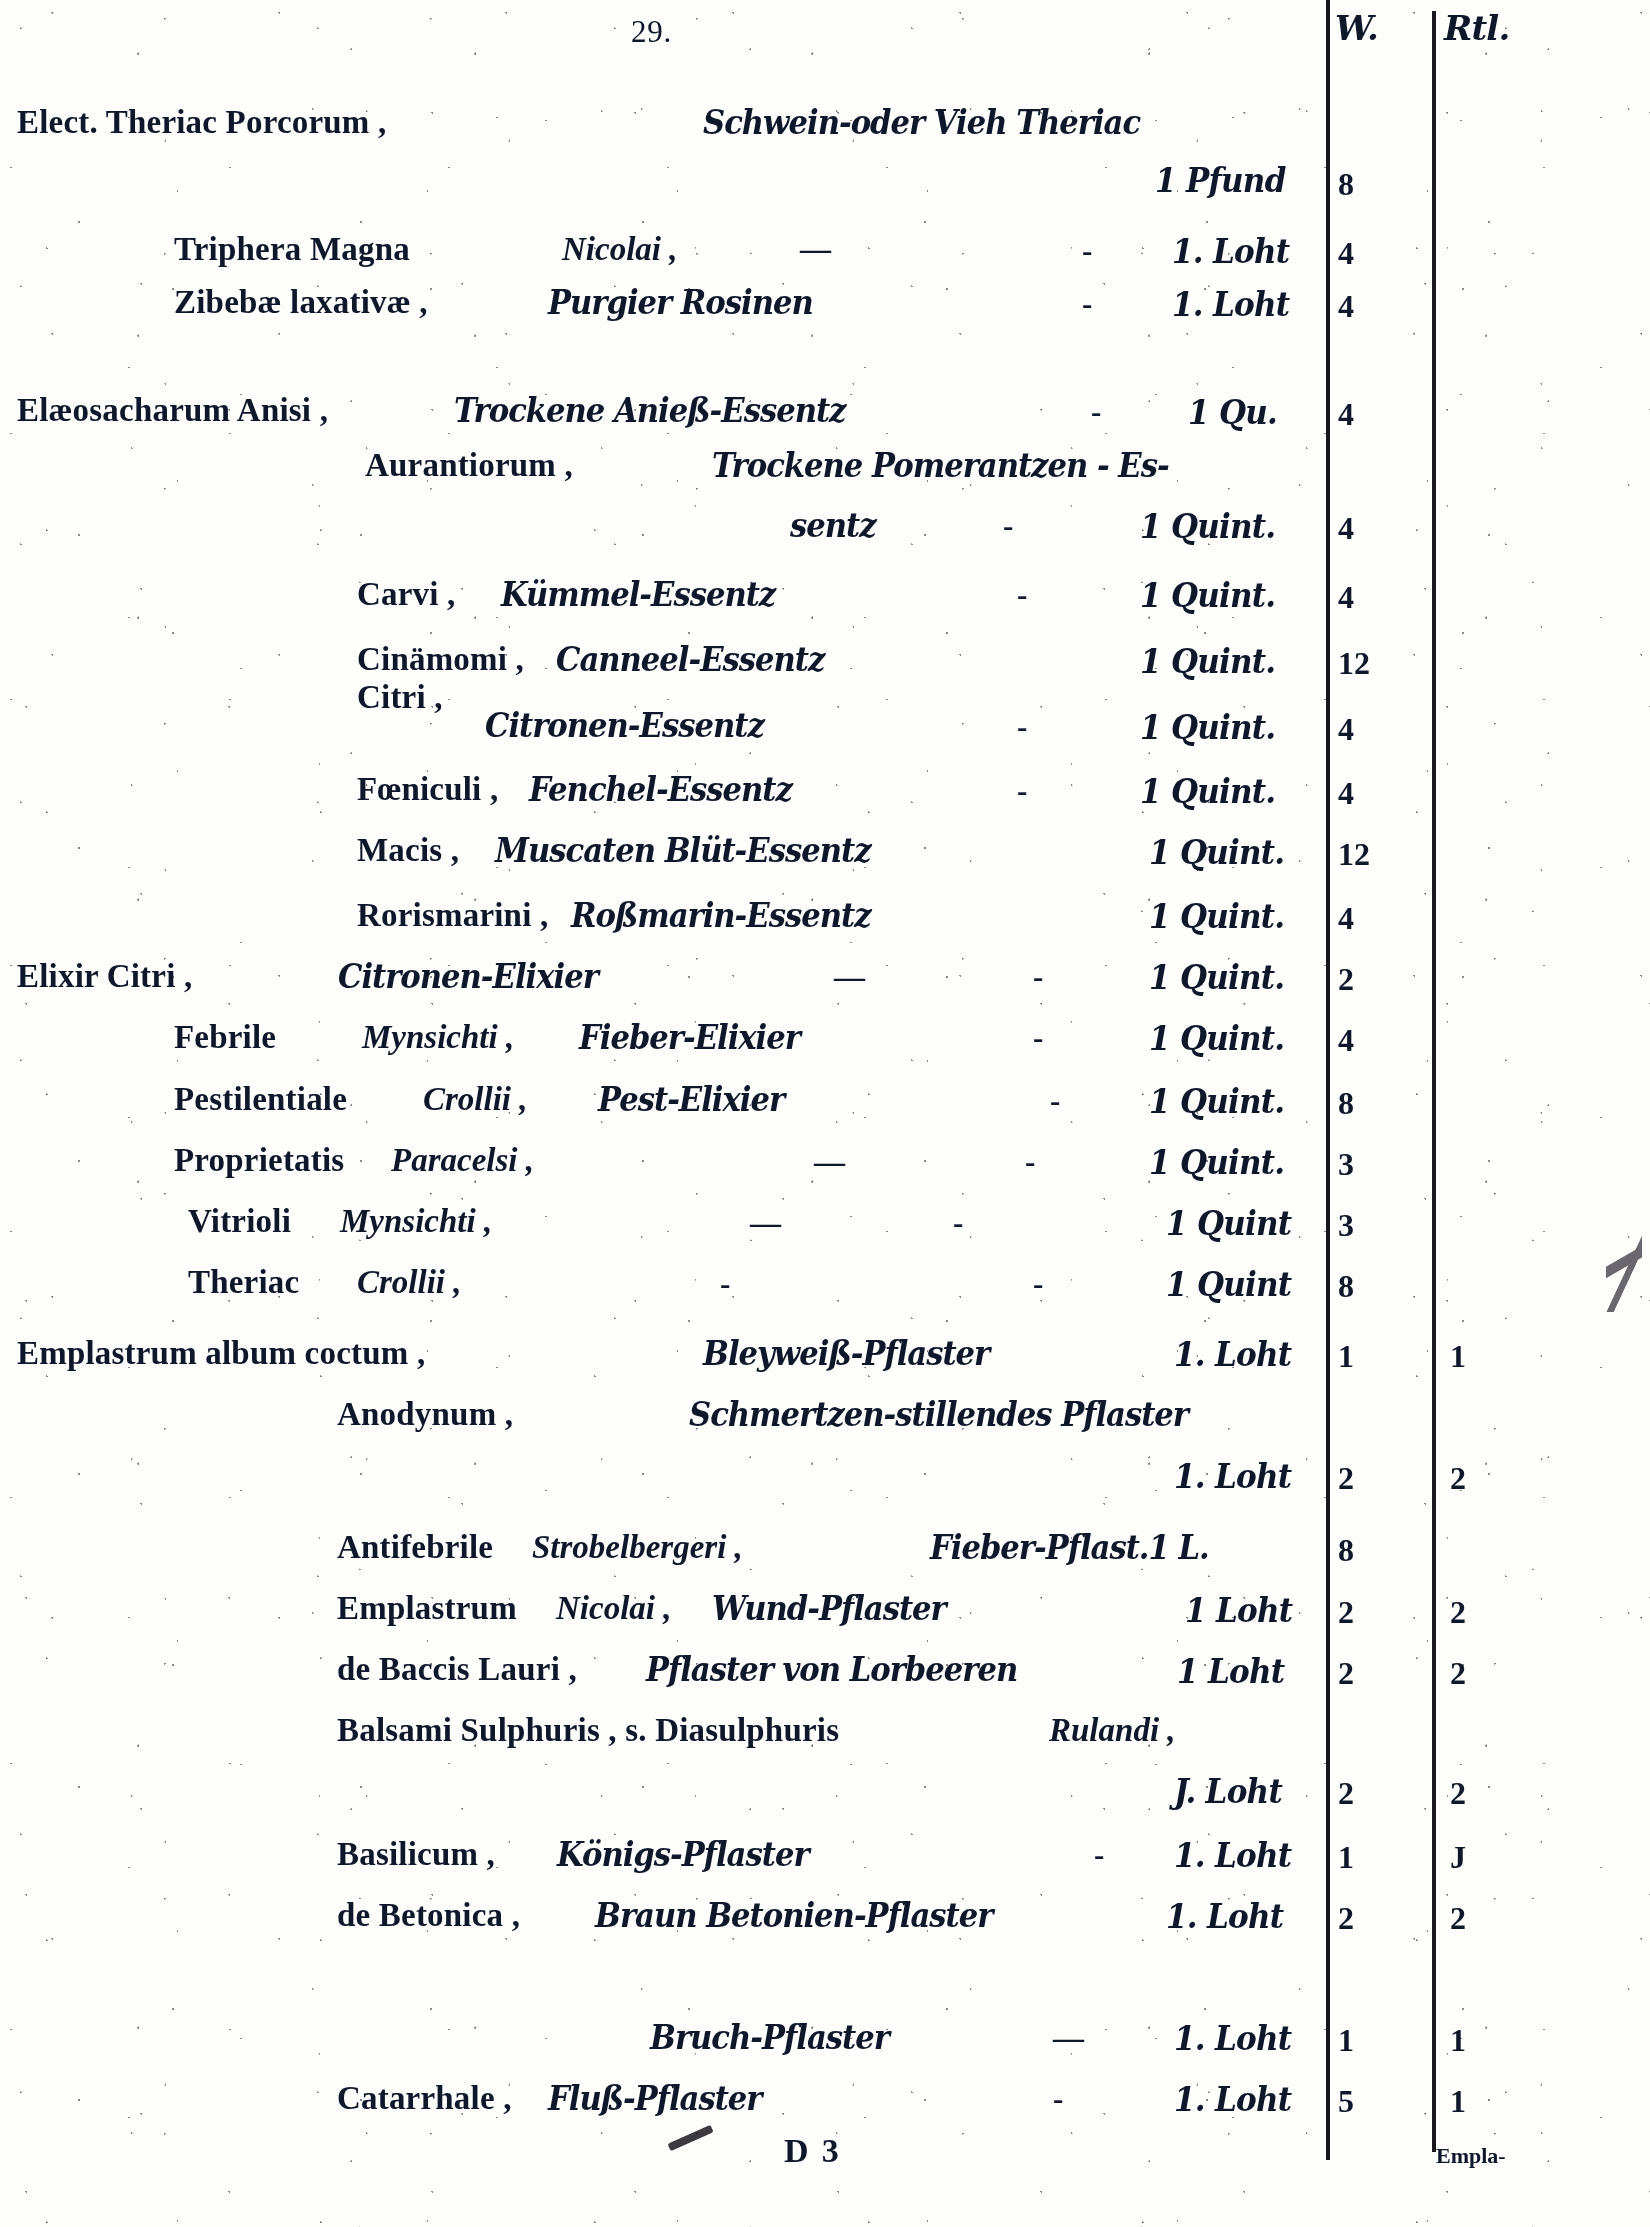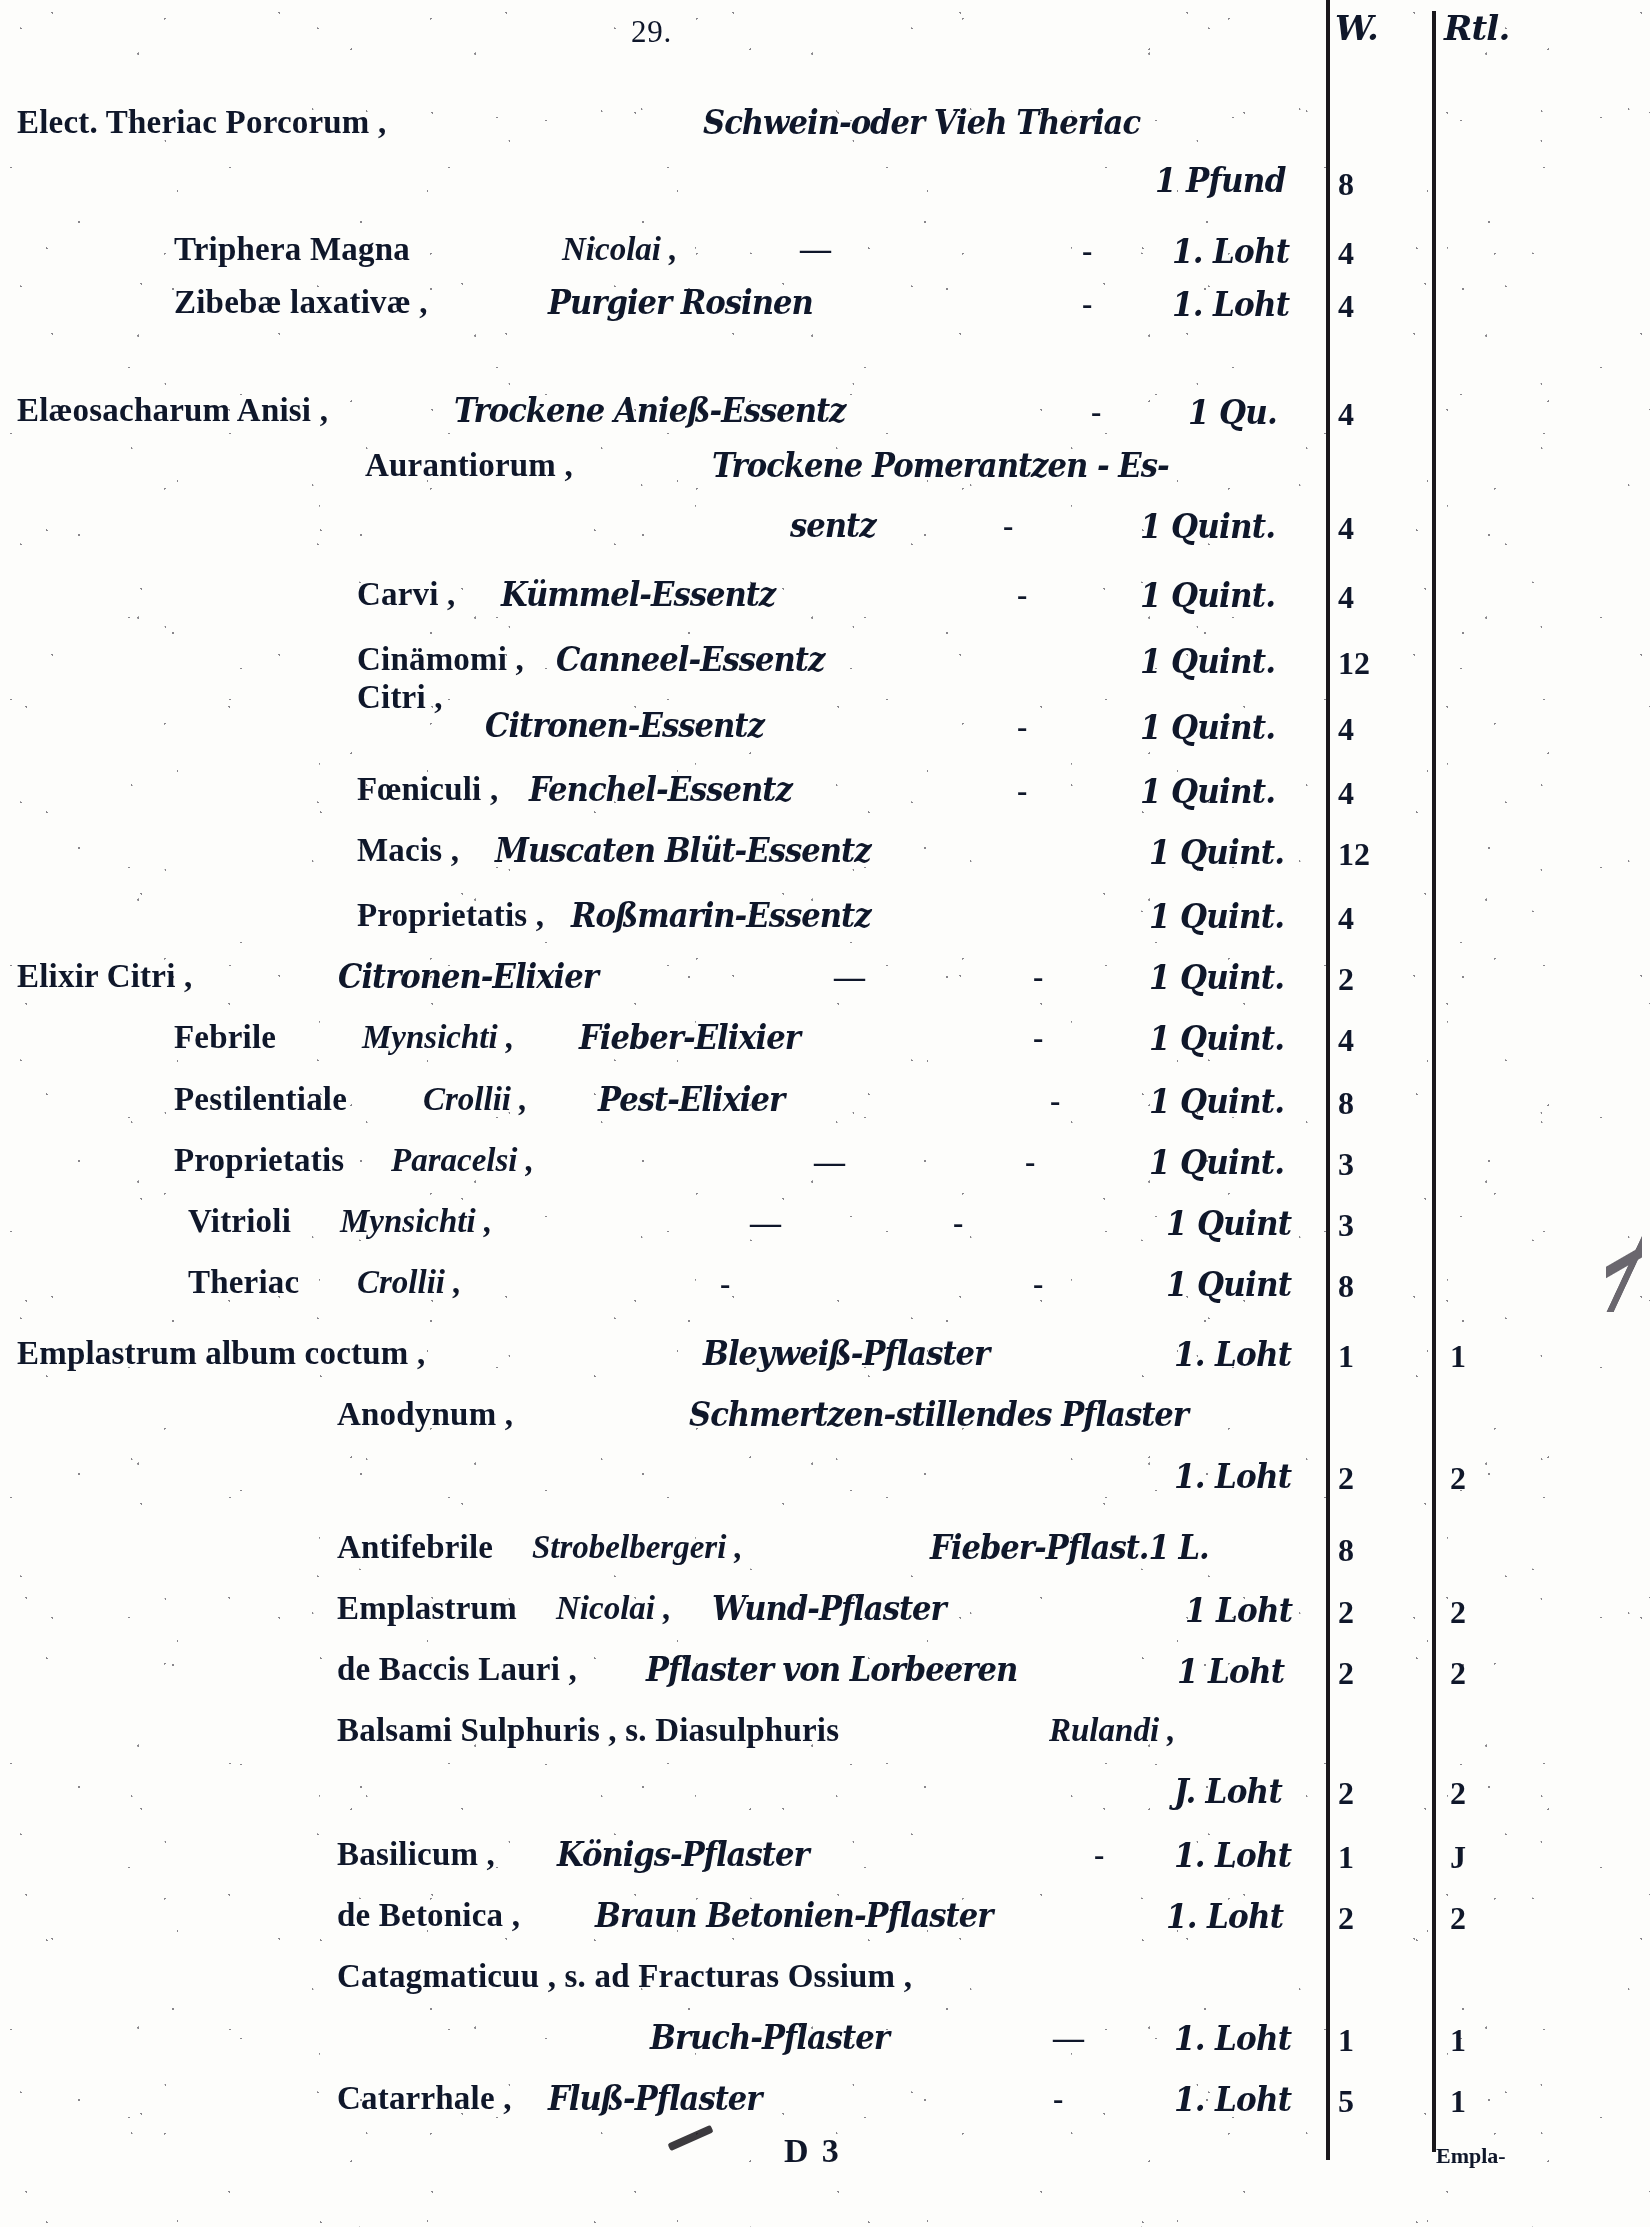--- a/index.html
+++ b/index.html
@@ -215,21 +215,21 @@
   <div class="unit" style="left:1140px;top:775px;">1 Quint.</div>
   <div class="price c1" style="top:775px;">4</div>
   <div class="price c2" style="top:775px;"></div>
 
   <div class="lat" style="left:357px; top:834px;">Macis ,</div>
   <div class="ger" style="left:495px; top:834px;">Muscaten Blüt-Essentz</div>
   <div class="unit" style="left:1149px;top:836px;">1 Quint.</div>
   <div class="price c1" style="top:836px;">12</div>
   <div class="price c2" style="top:836px;"></div>
 
-  <div class="lat" style="left:357px; top:899px;">Proprietatis ,</div>
+  <div class="lat" style="left:357px; top:899px;">Rorismarini ,</div>
   <div class="ger" style="left:571px; top:899px;">Roßmarin-Essentz</div>
   <div class="unit" style="left:1149px;top:900px;">1 Quint.</div>
   <div class="price c1" style="top:900px;">4</div>
   <div class="price c2" style="top:900px;"></div>
 
   <div class="lat" style="left:17px;  top:960px;">Elixir Citri ,</div>
   <div class="ger" style="left:338px; top:960px;">Citronen-Elixier</div>
   <div class="dash" style="left:834px;top:961px;">—</div>
   <div class="dash" style="left:1033px;top:961px;">-</div>
   <div class="unit" style="left:1149px;top:961px;">1 Quint.</div>
@@ -321,21 +321,20 @@
   <div class="unit" style="left:1174px;top:1839px;">1. Loht</div>
   <div class="price c1" style="top:1839px;">1</div>
   <div class="price c2" style="top:1839px;">J</div>
 
   <div class="lat" style="left:337px; top:1899px;">de Betonica ,</div>
   <div class="ger" style="left:595px; top:1899px;">Braun Betonien-Pflaster</div>
   <div class="unit" style="left:1166px;top:1900px;">1. Loht</div>
   <div class="price c1" style="top:1900px;">2</div>
   <div class="price c2" style="top:1900px;">2</div>
 
-  <div class="lat" style="left:337px; top:1960px;">Catagmaticuu , s. ad Fracturas Ossium ,</div>
 
   <div class="ger" style="left:650px; top:2021px;">Bruch-Pflaster</div>
   <div class="dash" style="left:1053px;top:2022px;">—</div>
   <div class="unit" style="left:1174px;top:2022px;">1. Loht</div>
   <div class="price c1" style="top:2022px;">1</div>
   <div class="price c2" style="top:2022px;">1</div>
 
   <div class="lat" style="left:337px; top:2082px;">Catarrhale ,</div>
   <div class="ger" style="left:548px; top:2082px;">Fluß-Pflaster</div>
   <div class="dash" style="left:1053px;top:2083px;">-</div>

